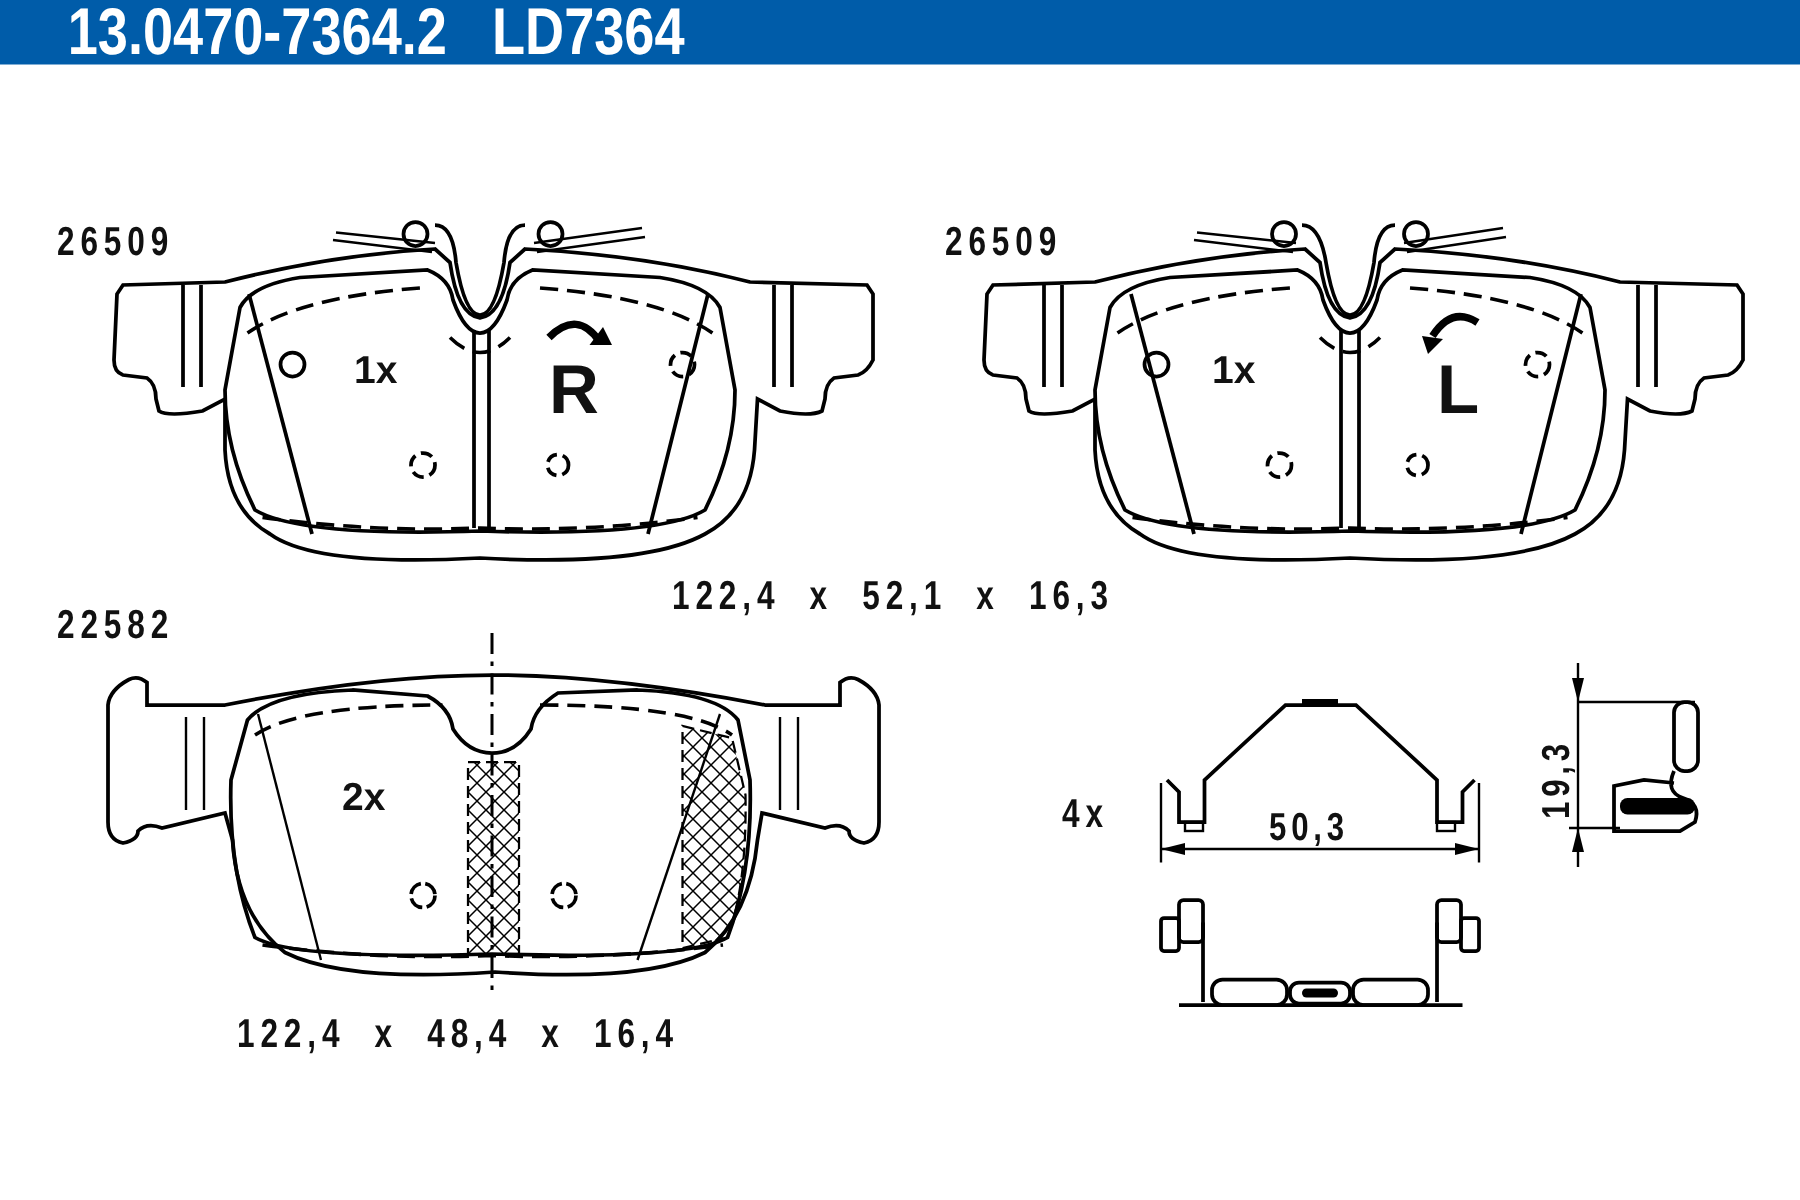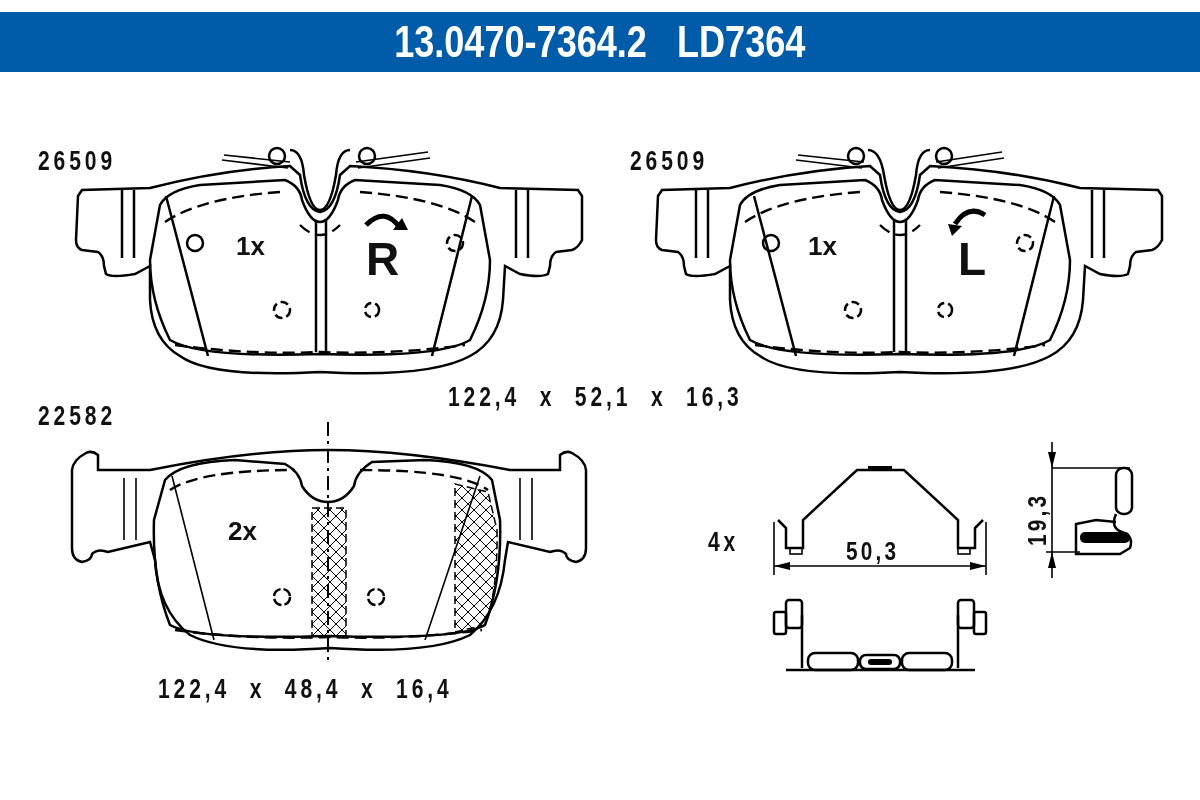--- a/index.html
+++ b/index.html
@@ -1,19 +1,19 @@
 <!DOCTYPE html>
 <html><head>
 <meta charset="utf-8">
 <style>
   html, body { margin:0; padding:0; }
   body { width:1200px; height:800px; background:#ffffff; position:relative; overflow:hidden;
          font-family:"Liberation Sans", "DejaVu Sans", sans-serif; }
-  .header { position:absolute; left:0; top:12px; width:1200px; height:60px; background:#005ca9;
-            display:flex; align-items:center; justify-content:center; }
+  .header { position:absolute; left:0; top:0; width:1200px; height:43px; background:#005ca9;
+            display:flex; align-items:center; justify-content:flex-start; }
   .header-text { color:#ffffff; font-weight:bold; font-size:44px; letter-spacing:0px;
                  transform:scaleX(0.82); white-space:pre; }
   .label { position:absolute; color:#111; font-weight:bold; font-size:27px;
            letter-spacing:5px; transform-origin:left top; transform:scaleX(0.78); white-space:pre; }
   svg { position:absolute; left:0; top:0; }
   .pad-fill { fill:#80a2e6; }
   .ln { stroke:#000; stroke-width:2.5; fill:none; }
   .ln-thin { stroke:#000; stroke-width:1.6; fill:none; }
   .dash { stroke:#000; stroke-width:2.4; fill:none; stroke-dasharray:12 6; }
   .svg-text { font-family:"Liberation Sans", "DejaVu Sans", sans-serif; font-weight:bold; fill:#111; }

